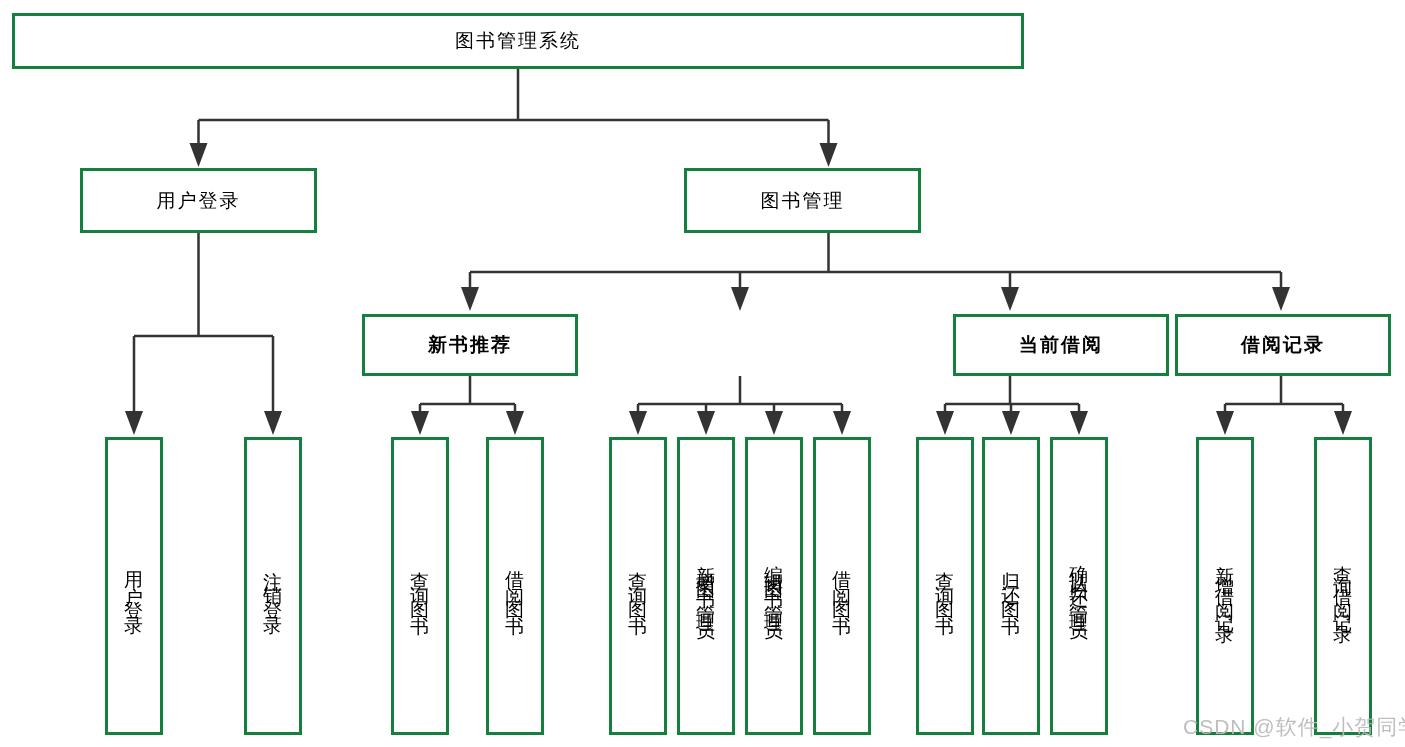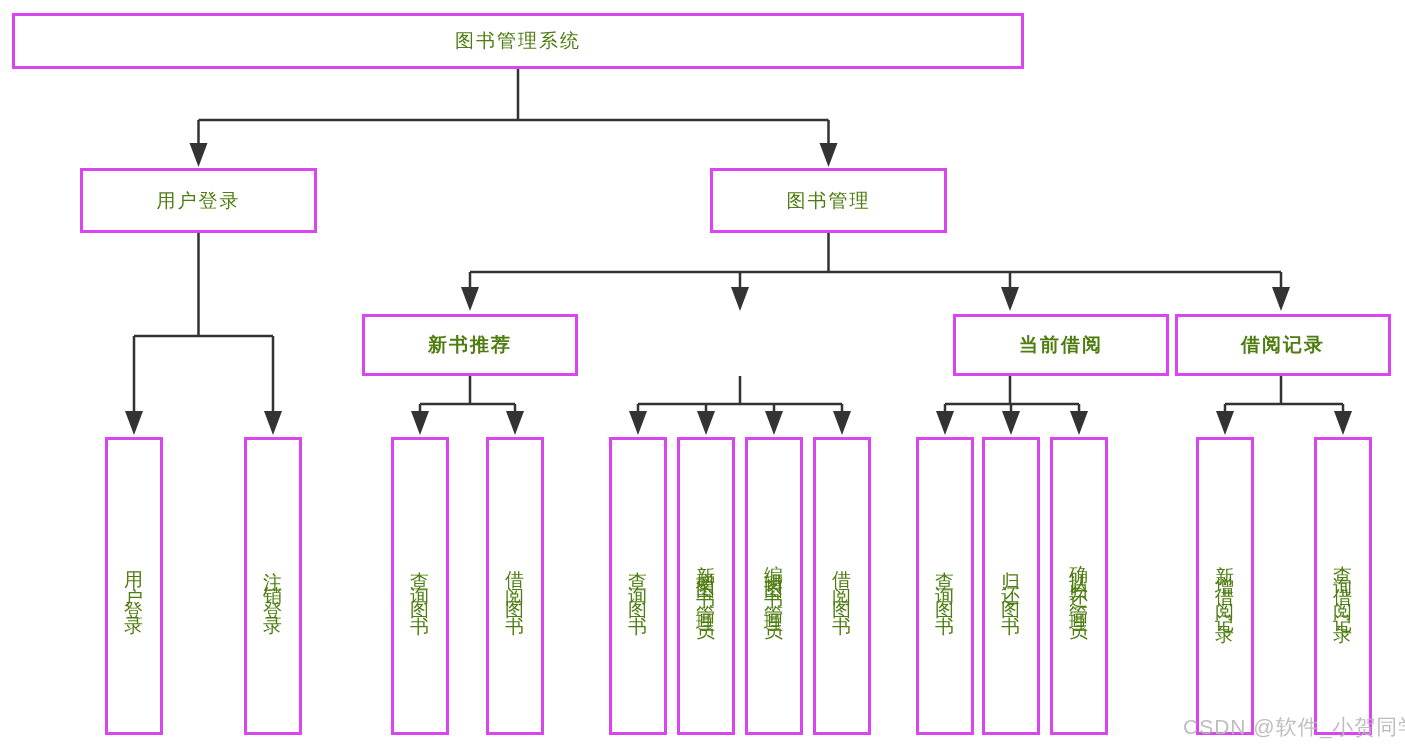--- a/index.html
+++ b/index.html
@@ -2,28 +2,28 @@
 <html><head>
 <meta charset="utf-8">
 <style>
   html,body{margin:0;padding:0;background:#ffffff;}
   .canvas{
     position:relative;width:1405px;height:747px;background:#ffffff;
     font-family:"Liberation Sans", sans-serif;overflow:hidden;
   }
   .wires{position:absolute;left:0;top:0;z-index:0;}
   .box{
-    position:absolute;background:#ffffff;border:3px solid #d946ef;
+    position:absolute;background:#ffffff;border:3px solid #15803d;
     box-sizing:border-box;display:flex;align-items:center;justify-content:center;
-    font-size:19px;color:#4d7c0f;z-index:1;letter-spacing:2px;white-space:nowrap;
+    font-size:19px;color:#000000;z-index:1;letter-spacing:2px;white-space:nowrap;
   }
   .root{left:12px;top:13px;width:1012px;height:56px;}
   .l2{top:168px;width:237px;height:65px;}
   .l2a{left:80px;}
-  .l2b{left:710px;}
+  .l2b{left:684px;}
   .l3{top:314px;width:216px;height:62px;font-weight:bold;}
   .l3a{left:362px;}
   .l3b{left:632px;}
   .l3c{left:953px;}
   .l3d{left:1175px;}
   .leaf{top:437px;width:58px;height:298px;}
   .leaf .v{
     writing-mode:vertical-rl;text-orientation:mixed;
     font-size:19px;letter-spacing:15px;line-height:1;letter-spacing:15px;
   }

